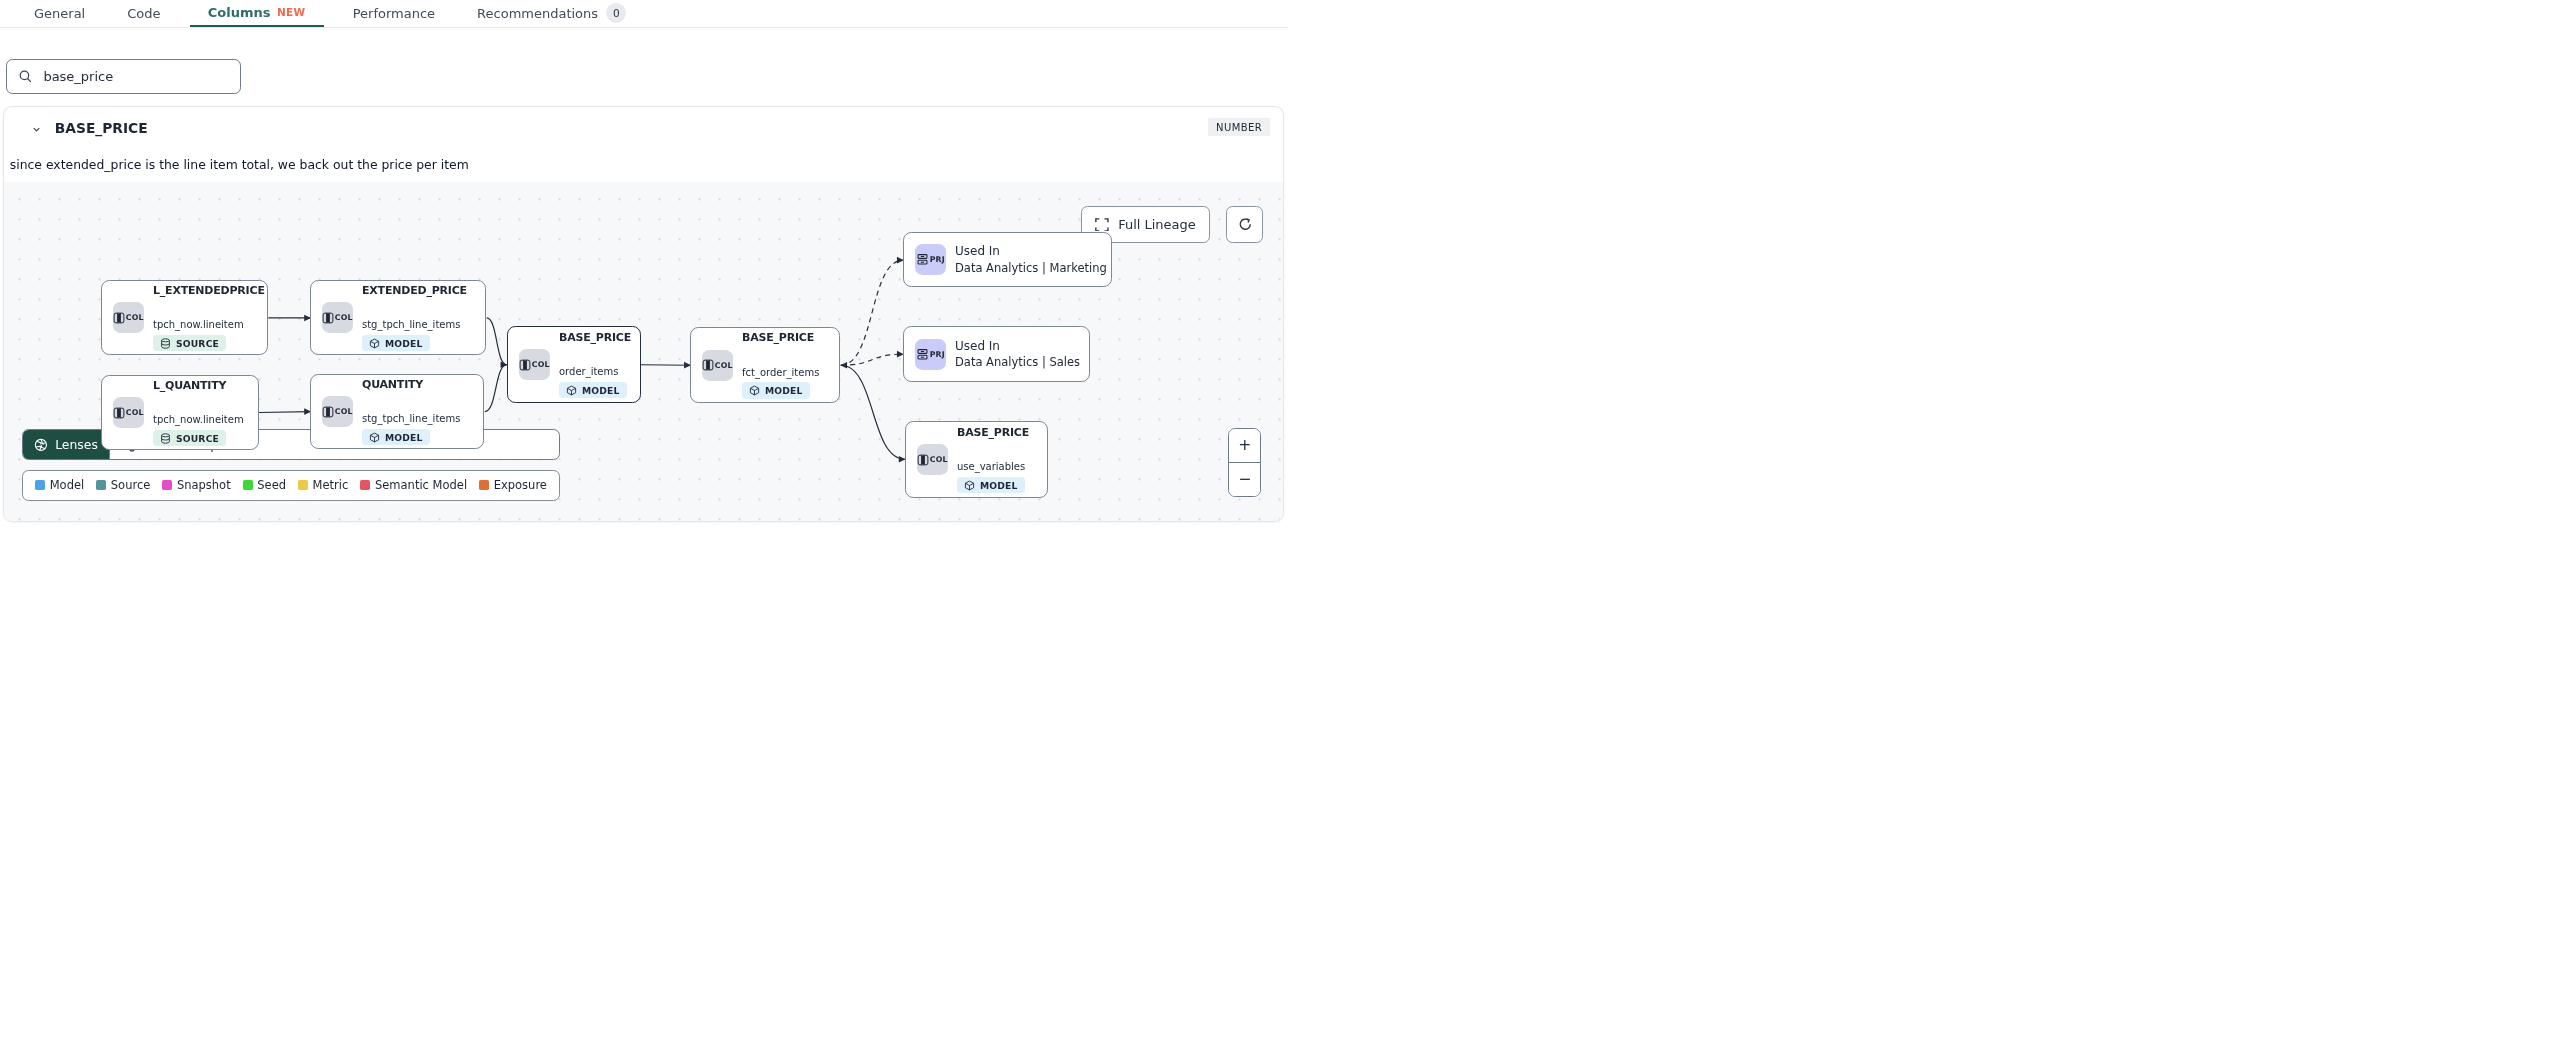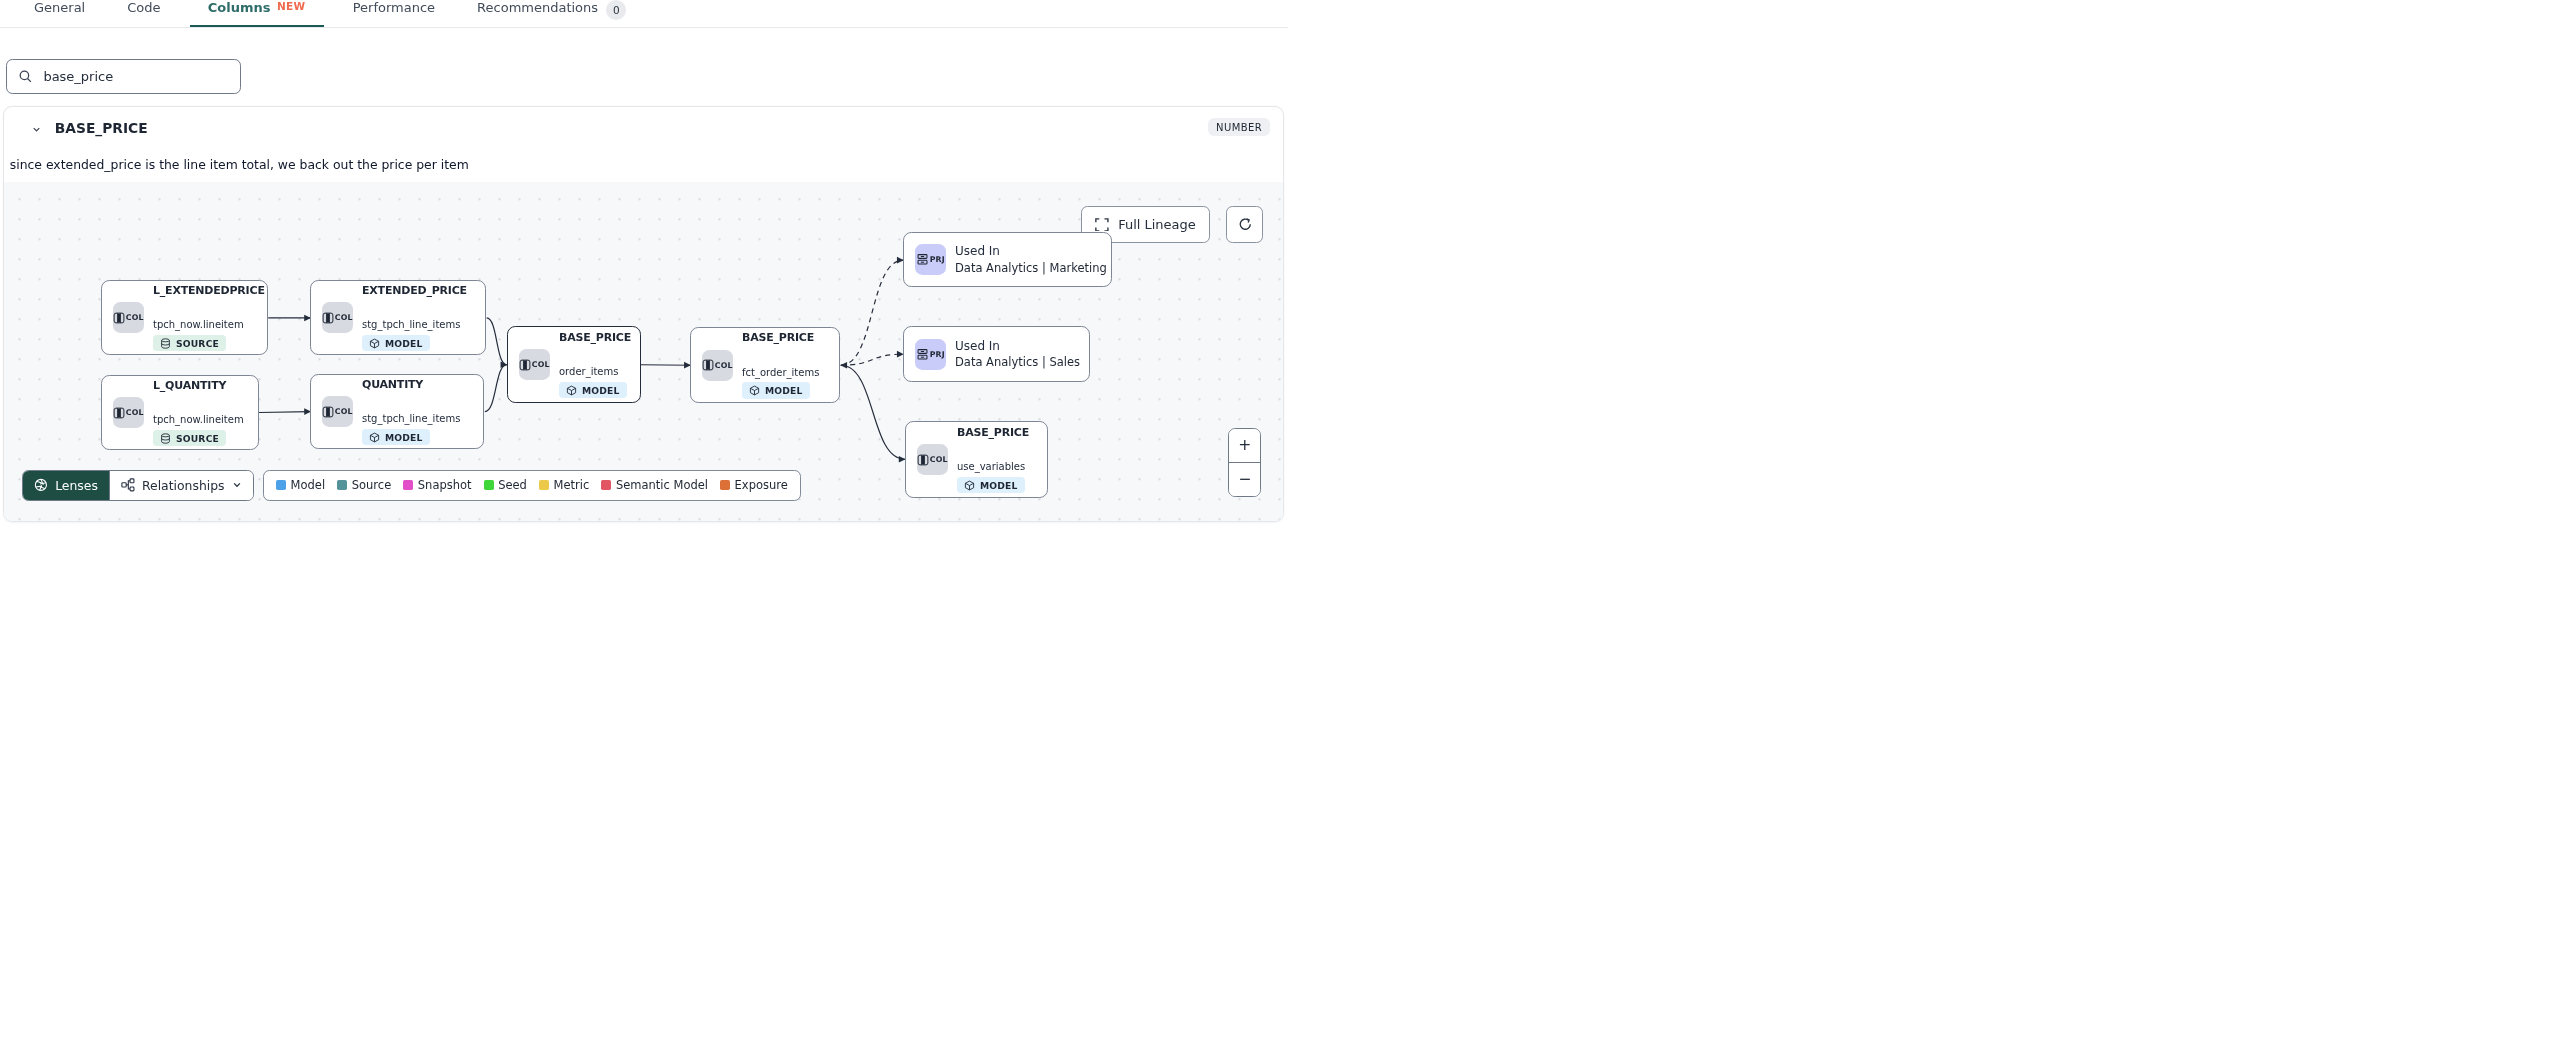--- a/index.html
+++ b/index.html
@@ -2,38 +2,38 @@
 <html style="font-size:14.7px"><head>
 <meta charset="utf-8">
 <style>
   html,body{margin:0;padding:0;background:#fff;}
   *{box-sizing:border-box;font-family:"DejaVu Sans","Liberation Sans",sans-serif;}
   #stage{position:relative;width:1288px;height:527px;background:#fff;overflow:hidden;color:#252e3c;}
 
   
   .tabbar{position:absolute;top:0;left:0;right:0;height:27.5px;border-bottom:0.9px solid #e7e9ec;
           display:flex;align-items:stretch;padding-left:34px;gap:42px;font-size:13px;color:#414b59;}
-  .tab{display:flex;gap:6.4px;cursor:pointer;font-weight:500;white-space:nowrap;}
+  .tab{display:flex;align-items:center;gap:6.4px;cursor:pointer;font-weight:500;white-space:nowrap;}
   .tab.active{color:#2e6d69;font-weight:600;border-bottom:2.8px solid #1b5a55;padding:0 18.3px;margin:0 -13px;}
   .tab-new{color:#ef6a4e;font-size:10.5px;font-weight:700;letter-spacing:0.3px;}
   .tab-count{margin-left:1.8px;min-width:20px;height:20px;border-radius:10px;background:#e8eaed;
              display:inline-flex;align-items:center;justify-content:center;font-size:10.5px;color:#2a3342;}
 
   
   .search{position:absolute;top:59px;left:5.5px;width:235px;height:35px;border:0.9px solid #707a87;
           border-radius:6.4px;display:flex;align-items:center;gap:9.2px;padding:0 11px;background:#fff;}
   .search input{border:none;outline:none;font-size:13px;color:#252e3c;flex:1;background:transparent;}
 
   
   .card{position:absolute;top:106px;left:2.8px;right:3.7px;bottom:5.5px;border:0.9px solid #e4e6ea;
         border-radius:9.2px;background:#fff;overflow:hidden;box-shadow:0 0.9px 1.8px rgba(20,30,50,.05);}
   .card-head{position:absolute;top:11px;left:0;right:0;height:24px;}
   .chev-collapse{position:absolute;left:27.5px;top:5.5px;}
   .col-name{position:absolute;left:51px;top:1.8px;font-size:13.8px;font-weight:700;color:#1e2633;}
-  .type-badge{position:absolute;right:13px;top:0;background:#eef0f3;border-radius:6px;
+  .type-badge{position:absolute;right:13px;top:0;background:#eef0f3;border-radius:0;
               padding:3.7px 8.3px;font-size:10px;font-weight:500;color:#1e2633;letter-spacing:0.4px;}
   .col-desc{position:absolute;top:50px;left:6px;font-size:12.4px;color:#0f172a;}
 
   
   .canvas{position:absolute;top:75px;left:0;right:0;bottom:0;background:#f7f8fa;
           background-image:radial-gradient(#d6d9df 1px,transparent 1.1px);
           background-size:20px 20px;background-position:5.5px 7.3px;}
   .edges{position:absolute;inset:0;pointer-events:none;}
 
   .node{position:absolute;background:#fff;border:0.9px solid #7d8695;border-radius:8.3px;
@@ -59,21 +59,21 @@
                display:flex;align-items:center;justify-content:center;cursor:pointer;}
   .btn-full{height:37px;padding:0 13px;gap:9.2px;font-size:13px;}
   .btn-refresh{width:37px;height:37px;}
 
   .zoom-ctrl{position:absolute;right:22px;bottom:24px;width:33px;border:0.9px solid #6f7a88;
              border-radius:7.3px;background:#fff;overflow:hidden;display:flex;flex-direction:column;}
   .zoom-btn{height:33px;display:flex;align-items:center;justify-content:center;font-size:15.6px;
             color:#252e3c;cursor:pointer;background:#fff;}
   .zoom-divider{height:0.9px;background:#6f7a88;}
 
-  .bottom-bar{position:absolute;left:18.3px;bottom:20px;display:flex;gap:9.2px;align-items:stretch;}
+  .bottom-bar{position:absolute;left:18.3px;bottom:20px;display:flex;gap:9.2px;align-items:stretch;flex-direction:column;}
   .lens-pill{display:flex;border:0.9px solid #6f7a88;border-radius:6.4px;overflow:hidden;height:31px;background:#fff;}
   .lenses{background:#1e4d44;color:#fff;display:flex;align-items:center;gap:7.3px;padding:0 11px;
           font-size:12.4px;font-weight:500;cursor:pointer;}
   .relationships{display:flex;align-items:center;gap:7.3px;padding:0 11px;font-size:12.4px;
                  color:#252e3c;cursor:pointer;border-left:0.9px solid #6f7a88;background:#fff;}
   .legend{height:31px;border:0.9px solid #818a97;border-radius:6.4px;background:#fff;
           display:flex;align-items:center;gap:12px;padding:0 12px;font-size:11.5px;color:#1e2633;}
   .lg-item{display:flex;align-items:center;gap:4.6px;white-space:nowrap;}
   .lg-swatch{width:10px;height:10px;border-radius:1.8px;flex:none;}
   svg{display:block;}

